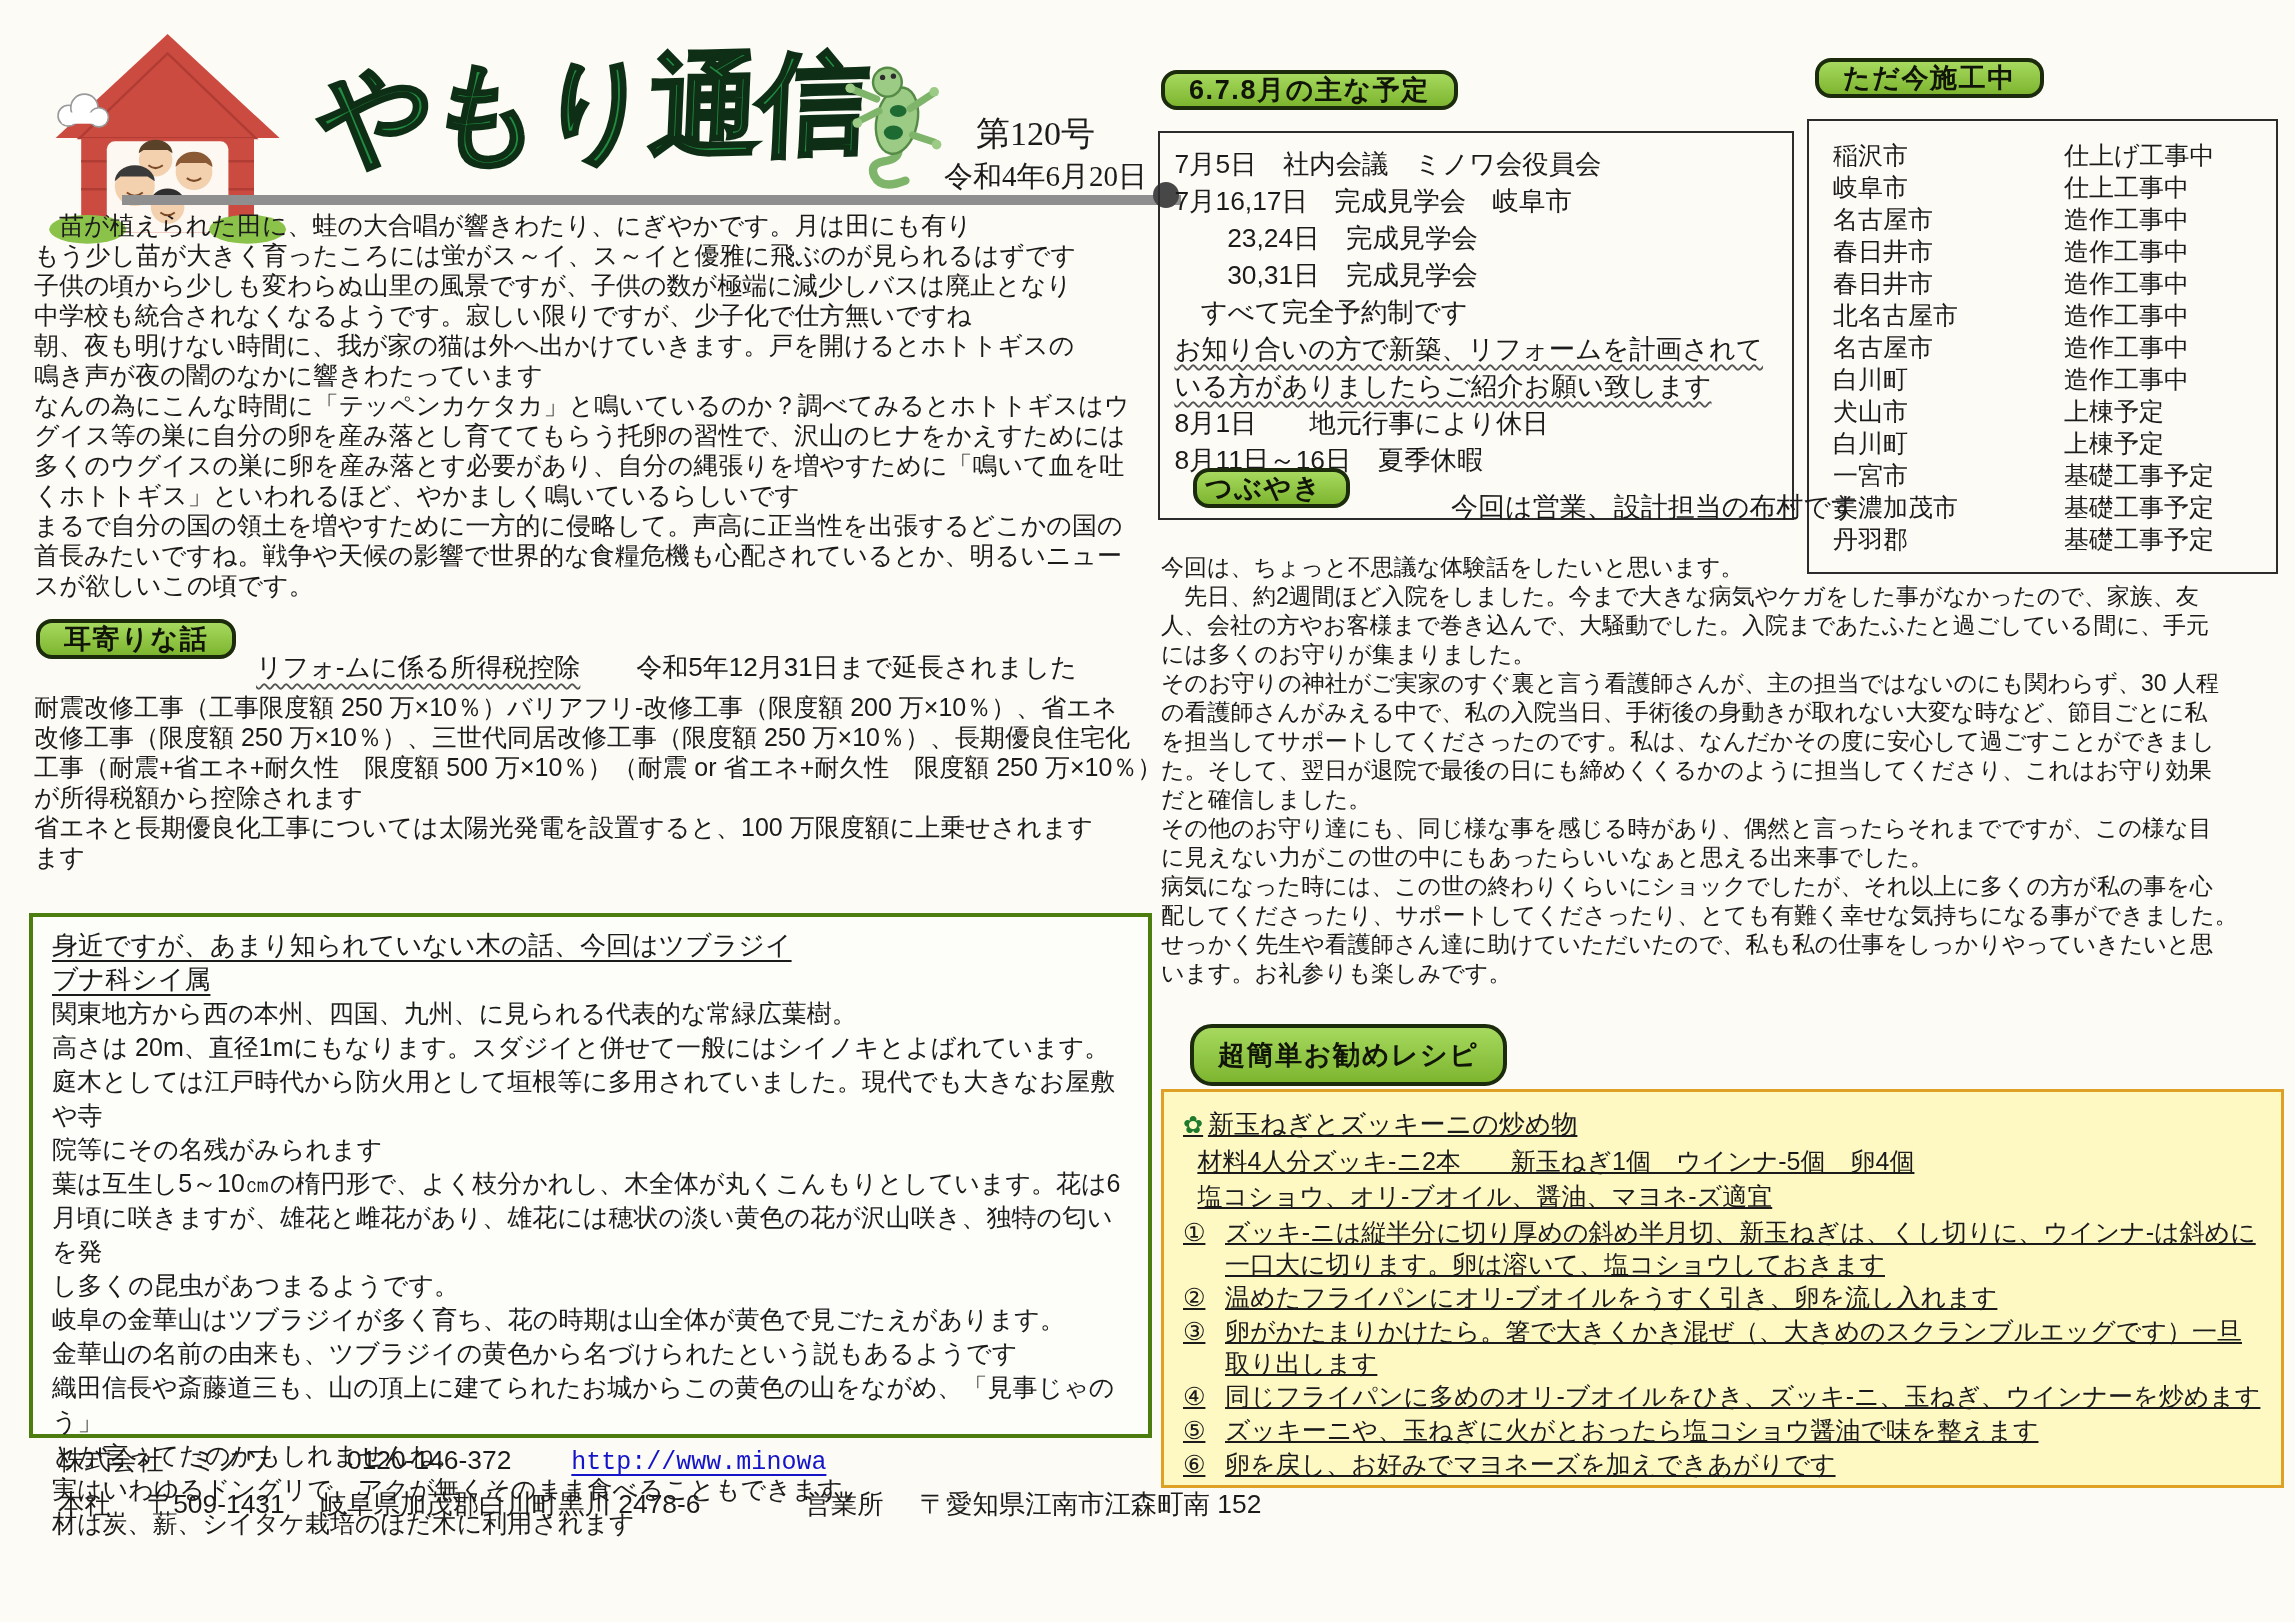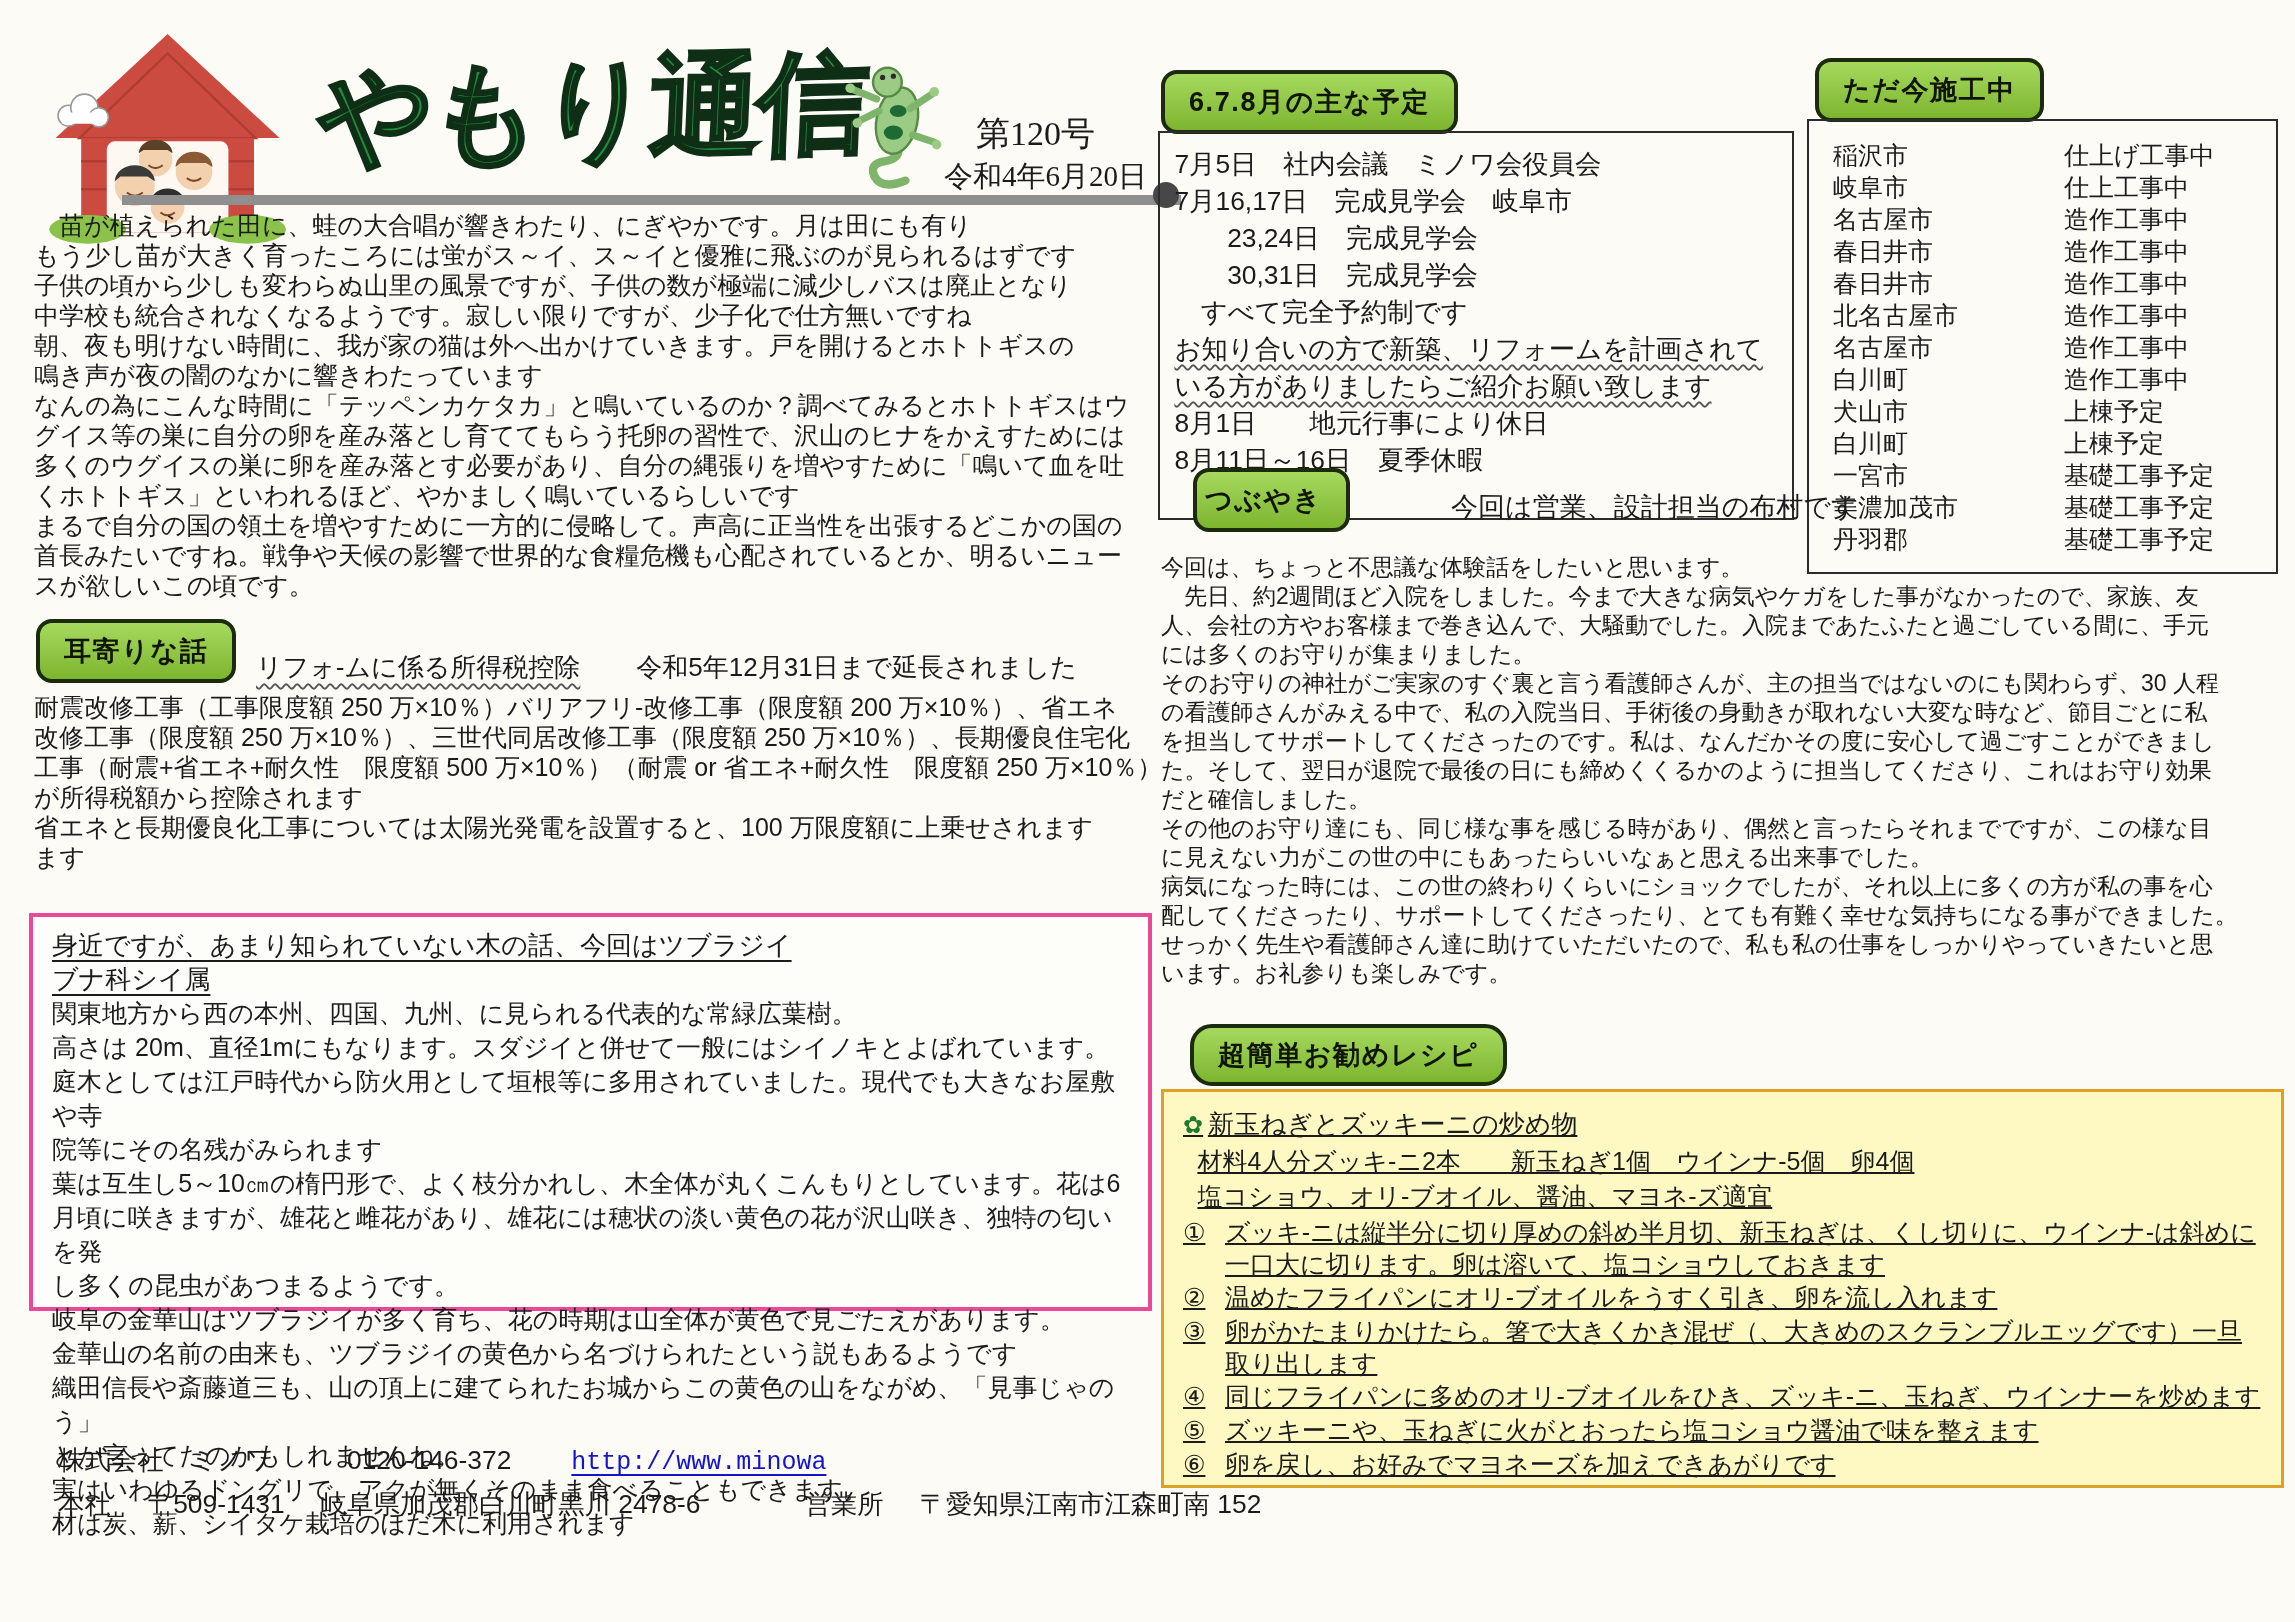--- a/index.html
+++ b/index.html
@@ -23,36 +23,36 @@
   #issue-date { left:944px; top:157px; font-size:29px; font-family:"Liberation Serif","DejaVu Serif",serif; }
   #header-rule { left:122px; top:195px; width:1059px; height:10.4px; background:#8f8f8f; }
   #header-rule-dot { left:1153px; top:182px; width:26px; height:26px; border-radius:50%; background:#474747; }
 
   
   .badge {
     position:absolute; display:inline-flex; align-items:center; justify-content:center;
     background:linear-gradient(180deg,#a6d95e,#7db52f);
     border:4.8px solid #1b2b0c; border-radius:16px;
     font-size:27px; font-weight:bold; color:#101507;
-    padding:0 24px; height:64px; letter-spacing:1.6px;
+    padding:0 24px; height:40px; letter-spacing:1.6px;
   }
 
   
   #intro { left:34px; top:210px; width:1131px; font-size:25px; line-height:30px; }
   #badge-mimiyori { left:36px; top:619px; }
   #mimiyori-head { left:256px; top:650px; font-size:26px; }
   #mimiyori-head .wavy {
     text-decoration:underline wavy #555; text-decoration-thickness:1.6px; text-underline-offset:7.2px;
   }
   #mimiyori-head .suffix { margin-left:56px; }
   #tax { left:34px; top:692px; width:1144px; font-size:25px; line-height:30px; }
 
   #tree-box {
-    left:29px; top:913px; width:1123px; height:398px;
-    border:4px solid #ec4899; background:#fdfdf9; padding:11.2px 19px 0 19px;
+    left:29px; top:913px; width:1123px; height:525px;
+    border:4px solid #4d7c0f; background:#fdfdf9; padding:11.2px 19px 0 19px;
     font-size:25px; line-height:34px;
   }
   #tree-box .u { text-decoration:underline; text-underline-offset:5.6px; font-size:26px; }
 
   #footer-line1 { left:58px; top:1443px; font-size:26.4px; }
   #footer-line2 { left:58px; top:1487px; font-size:26.4px; }
   #footer-line1 .gap1 { margin-right:76px; }
   #footer-line1 .gap2 { margin-right:60px; }
   #footer-line2 span { margin-right:36px; }
   #site-link { color:#1414c8; text-decoration:underline; text-underline-offset:4.8px; cursor:pointer; font-family:"Liberation Mono","DejaVu Sans Mono",monospace; font-size:25px;}

